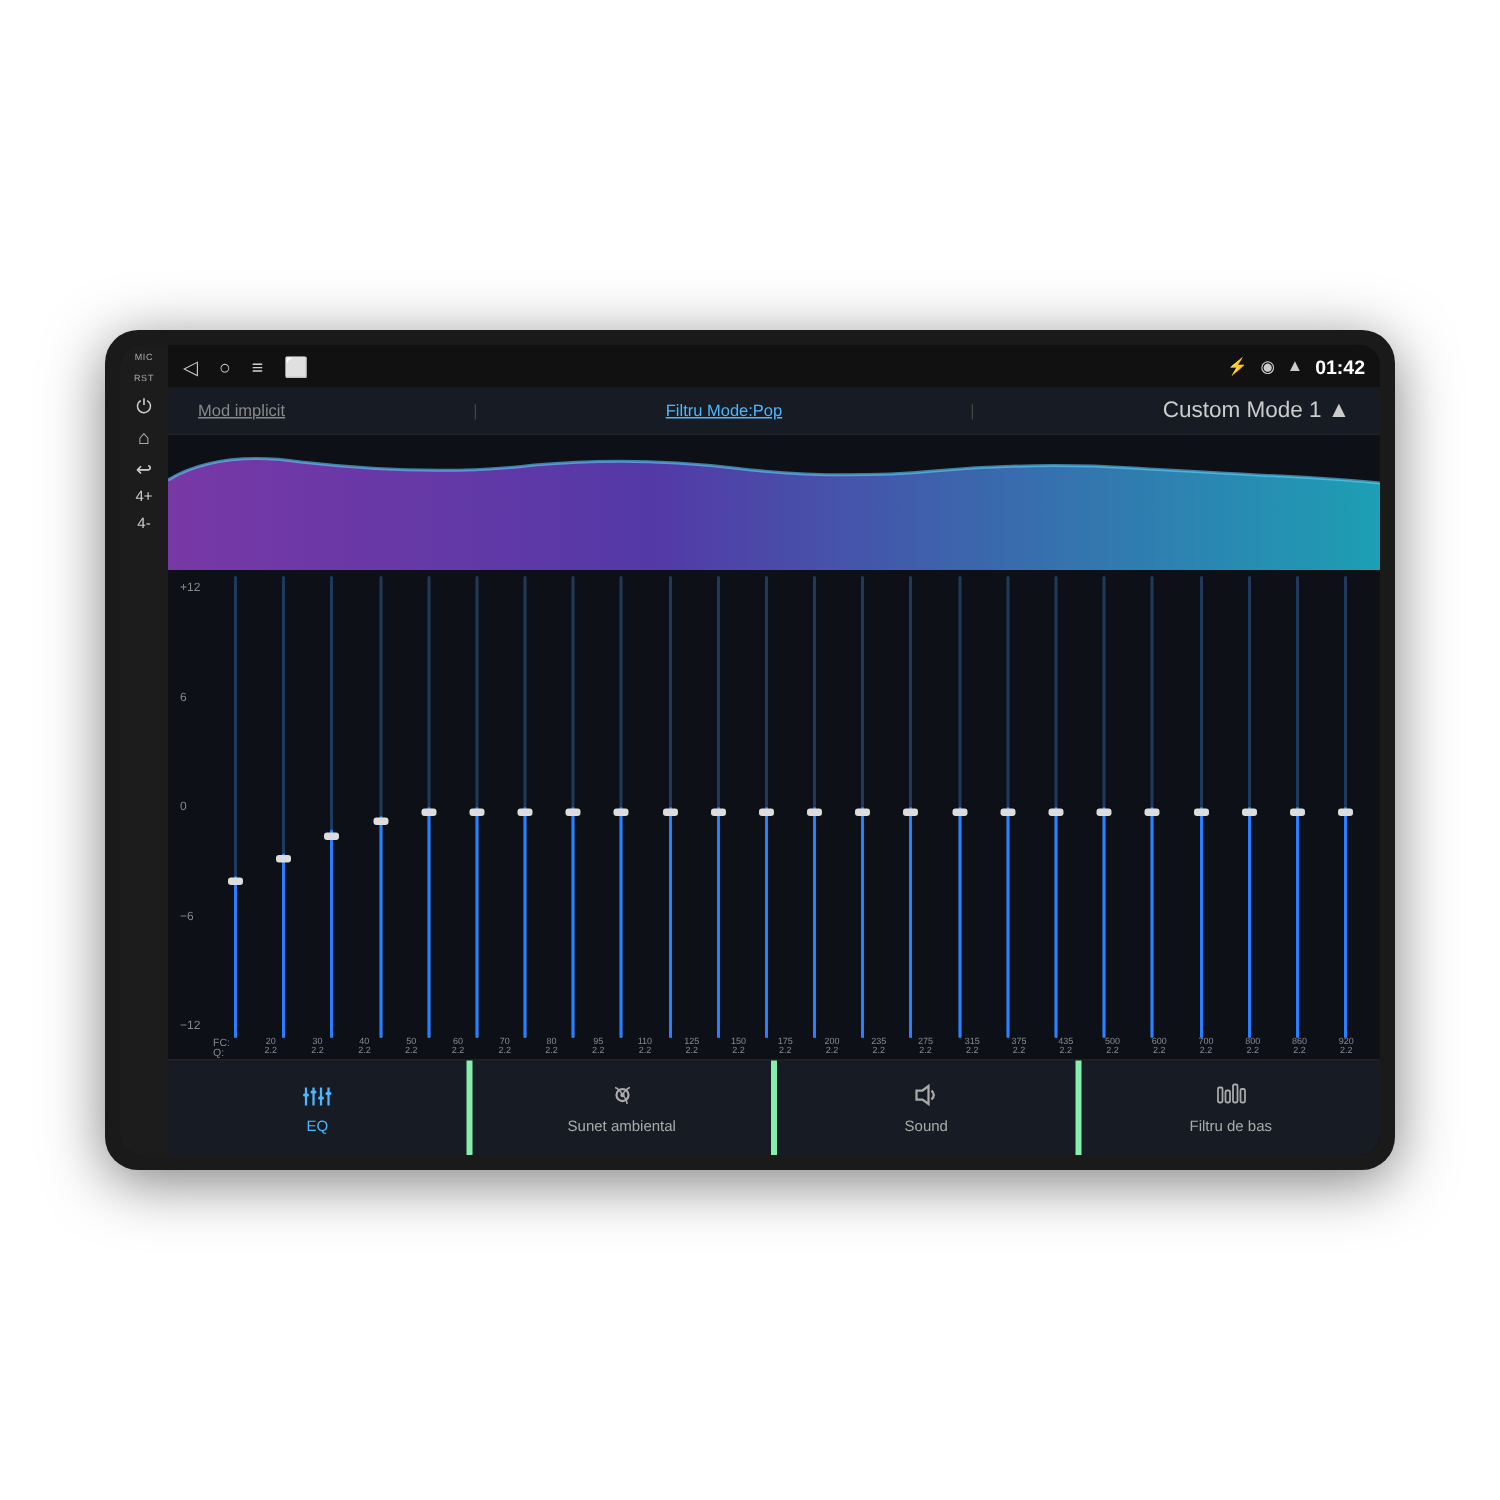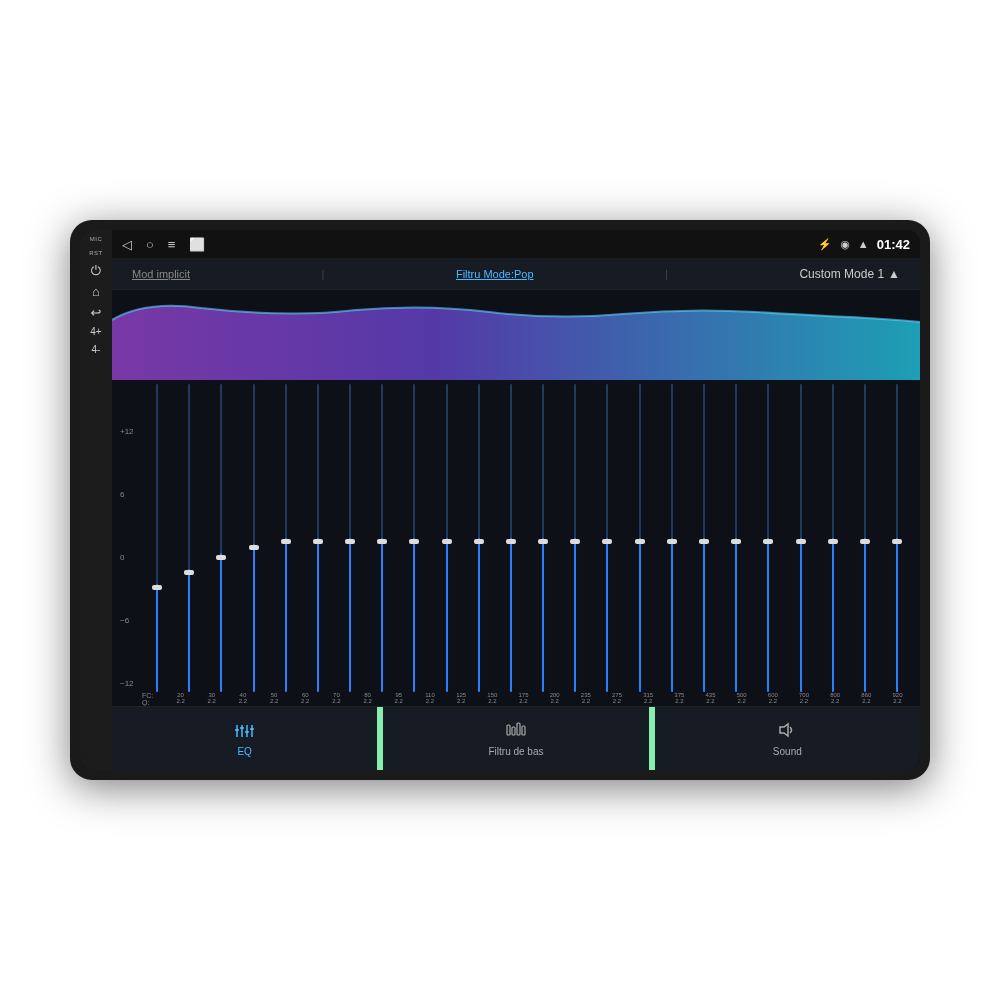--- a/index.html
+++ b/index.html
@@ -132,21 +132,21 @@
     .mode-divider {
       color: #444;
       font-size: 11px;
     }
 
     .mode-custom {
       display: flex;
       align-items: center;
       gap: 4px;
       color: #ccc;
-      font-size: 12px;
+      font-size: 15px;
     }
 
     
     .eq-visual {
       height: 90px;
       position: relative;
       flex-shrink: 0;
       overflow: hidden;
     }
 
@@ -179,21 +179,20 @@
       display: flex;
       flex-direction: column;
       justify-content: space-between;
       padding: 4px 0;
     }
 
     .scale-label {
       color: #888;
       font-size: 8px;
       line-height: 1;
-      margin-top: 40px;
     }
 
     .sliders-row {
       flex: 1;
       display: flex;
       align-items: flex-end;
       padding-left: 22px;
       gap: 2px;
       height: calc(100% - 30px);
     }
@@ -264,21 +263,21 @@
     }
 
     .nav-tab {
       flex: 1;
       display: flex;
       flex-direction: column;
       align-items: center;
       justify-content: center;
       gap: 4px;
       cursor: pointer;
-      border-right: 6px solid #86efac;
+      border-right: 4px solid #86efac;
     }
 
     .nav-tab:last-child {
       border-right: none;
     }
 
     .nav-tab.active .nav-tab-label {
       color: #4db8ff;
     }
 
@@ -633,34 +632,46 @@
               <rect x="11" y="10" width="4" height="2" rx="1" fill="#4db8ff"></rect>
               <line x1="18" y1="4" x2="18" y2="16" stroke="#4db8ff" stroke-width="1.5"></line>
               <rect x="16" y="7" width="4" height="2" rx="1" fill="#4db8ff"></rect>
             </svg>
           </span>
           <span class="nav-tab-label">EQ</span>
         </div>
         <div class="nav-tab">
           <span class="nav-tab-icon">
             <svg width="22" height="18" viewBox="0 0 22 18">
-              <rect x="2" y="4" width="3" height="10" rx="1" fill="none" stroke="#aaa" stroke-width="1.2"></rect>
-              <rect x="7" y="6" width="3" height="8" rx="1" fill="none" stroke="#aaa" stroke-width="1.2"></rect>
-              <rect x="12" y="2" width="3" height="12" rx="1" fill="none" stroke="#aaa" stroke-width="1.2"></rect>
-              <rect x="17" y="5" width="3" height="9" rx="1" fill="none" stroke="#aaa" stroke-width="1.2"></rect>
+              <circle cx="11" cy="9" r="4" fill="none" stroke="#aaa" stroke-width="1.5"></circle>
+              <circle cx="11" cy="9" r="1.5" fill="#aaa"></circle>
+              <path d="M11,9 Q13,5 16,4" fill="none" stroke="#aaa" stroke-width="1"></path>
+              <path d="M11,9 Q9,5 6,4" fill="none" stroke="#aaa" stroke-width="1"></path>
+              <path d="M11,9 Q14,12 14,15" fill="none" stroke="#aaa" stroke-width="1"></path>
             </svg>
           </span>
-          <span class="nav-tab-label">Filtru de bas</span>
+          <span class="nav-tab-label">Sunet ambiental</span>
         </div>
         <div class="nav-tab">
           <span class="nav-tab-icon">
             <svg width="22" height="18" viewBox="0 0 22 18">
               <polygon points="4,6 8,6 12,3 12,15 8,12 4,12" fill="none" stroke="#aaa" stroke-width="1.5"></polygon>
               <path d="M14,6 Q17,9 14,12" fill="none" stroke="#aaa" stroke-width="1.5"></path>
             </svg>
           </span>
           <span class="nav-tab-label">Sound</span>
         </div>
+        <div class="nav-tab">
+          <span class="nav-tab-icon">
+            <svg width="22" height="18" viewBox="0 0 22 18">
+              <rect x="2" y="4" width="3" height="10" rx="1" fill="none" stroke="#aaa" stroke-width="1.2"></rect>
+              <rect x="7" y="6" width="3" height="8" rx="1" fill="none" stroke="#aaa" stroke-width="1.2"></rect>
+              <rect x="12" y="2" width="3" height="12" rx="1" fill="none" stroke="#aaa" stroke-width="1.2"></rect>
+              <rect x="17" y="5" width="3" height="9" rx="1" fill="none" stroke="#aaa" stroke-width="1.2"></rect>
+            </svg>
+          </span>
+          <span class="nav-tab-label">Filtru de bas</span>
+        </div>
       </div>
 
     </div>
   </div>
 </div>
 
 </body></html>

